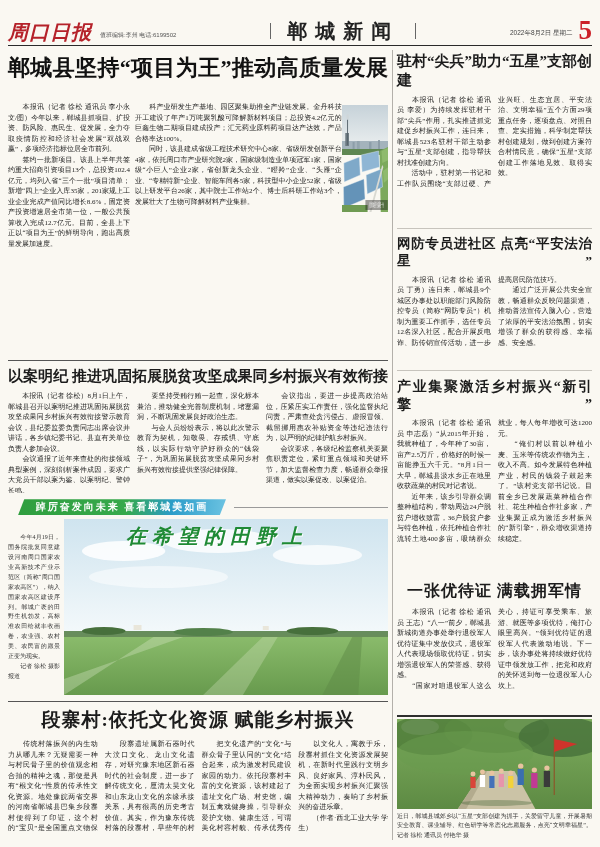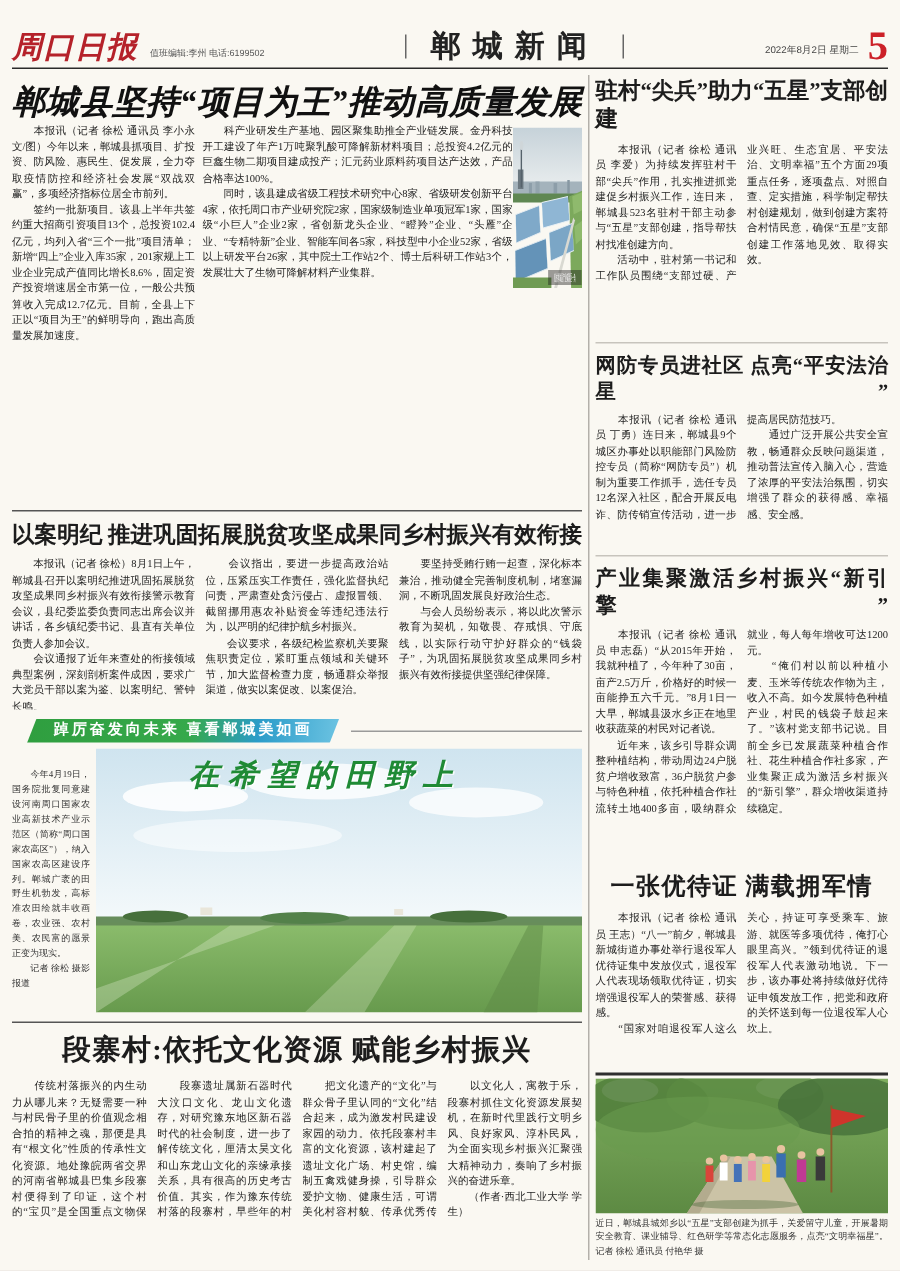--- a/index.html
+++ b/index.html
@@ -21,21 +21,21 @@
   
   .main{display:flex;margin-top:4px;height:790px;}
   .left{width:380px;flex:0 0 380px;display:flex;flex-direction:column;}
   .vdiv{width:1px;background:#b3b0aa;margin:0 4px;}
   .rightcol{flex:1;display:flex;flex-direction:column;min-width:0;}
   
   .txt{font-size:7px;line-height:1.5;text-align:justify;white-space:pre-line;color:#222;overflow:hidden;}
   .cols2{column-count:2;column-gap:7px;}
   
   .lead-title{font-size:22px;font-weight:900;color:#111;text-align:justify;text-align-last:justify;
-              margin:5px 0 2px;line-height:1.15;font-style:italic;}
+              margin:5px 0 22px;line-height:1.15;}
   .lead-body{display:flex;gap:5px;height:252px;}
   .lead-c1{width:122px;flex:0 0 122px;}
   .lead-right{flex:1;display:flex;flex-direction:row;min-width:0;}
   .lead-c23{display:flex;gap:5px;height:142px;}
   .lead-c23 > div{flex:1;min-width:0;}
   .aerial{margin-top:3px;height:107px;position:relative;}
   .aerial svg{display:block;width:100%;height:100%;}
   .hr-heavy{border:none;border-top:1.5px solid #555;margin:6px 0 4px;}
   .hr-light{border:none;border-top:1px solid #c7c4bd;margin:5px 0;}
   
@@ -140,24 +140,24 @@
           </div>
         </div>
       </div>
 
       <hr class="hr-heavy">
 
       <h2 class="mid-title">以案明纪 推进巩固拓展脱贫攻坚成果同乡村振兴有效衔接</h2>
       <div class="mid-body" style="display:flex;gap:7px;">
         <div class="txt" style="flex:1;min-width:0;">　　本报讯（记者 徐松）8月1日上午，郸城县召开以案明纪推进巩固拓展脱贫攻坚成果同乡村振兴有效衔接警示教育会议，县纪委监委负责同志出席会议并讲话，各乡镇纪委书记、县直有关单位负责人参加会议。
 　　会议通报了近年来查处的衔接领域典型案例，深刻剖析案件成因，要求广大党员干部以案为鉴、以案明纪、警钟长鸣。</div>
+        <div class="txt" style="flex:1;min-width:0;">　　要坚持受贿行贿一起查，深化标本兼治，推动健全完善制度机制，堵塞漏洞，不断巩固发展良好政治生态。
+　　与会人员纷纷表示，将以此次警示教育为契机，知敬畏、存戒惧、守底线，以实际行动守护好群众的“钱袋子”，为巩固拓展脱贫攻坚成果同乡村振兴有效衔接提供坚强纪律保障。</div>
         <div class="txt" style="flex:1;min-width:0;">　　会议指出，要进一步提高政治站位，压紧压实工作责任，强化监督执纪问责，严肃查处贪污侵占、虚报冒领、截留挪用惠农补贴资金等违纪违法行为，以严明的纪律护航乡村振兴。
 　　会议要求，各级纪检监察机关要聚焦职责定位，紧盯重点领域和关键环节，加大监督检查力度，畅通群众举报渠道，做实以案促改、以案促治。</div>
-        <div class="txt" style="flex:1;min-width:0;">　　要坚持受贿行贿一起查，深化标本兼治，推动健全完善制度机制，堵塞漏洞，不断巩固发展良好政治生态。
-　　与会人员纷纷表示，将以此次警示教育为契机，知敬畏、存戒惧、守底线，以实际行动守护好群众的“钱袋子”，为巩固拓展脱贫攻坚成果同乡村振兴有效衔接提供坚强纪律保障。</div>
       </div>
 
       <div class="banner-row">
         <div class="ribbon">踔厉奋发向未来 喜看郸城美如画</div>
         <div class="banner-line"></div>
       </div>
 
       <div class="feature">
         <div class="side-note">　　今年4月19日，国务院批复同意建设河南周口国家农业高新技术产业示范区（简称“周口国家农高区”），纳入国家农高区建设序列。郸城广袤的田野生机勃发，高标准农田绘就丰收画卷，农业强、农村美、农民富的愿景正变为现实。
 　　记者 徐松 摄影报道</div>

